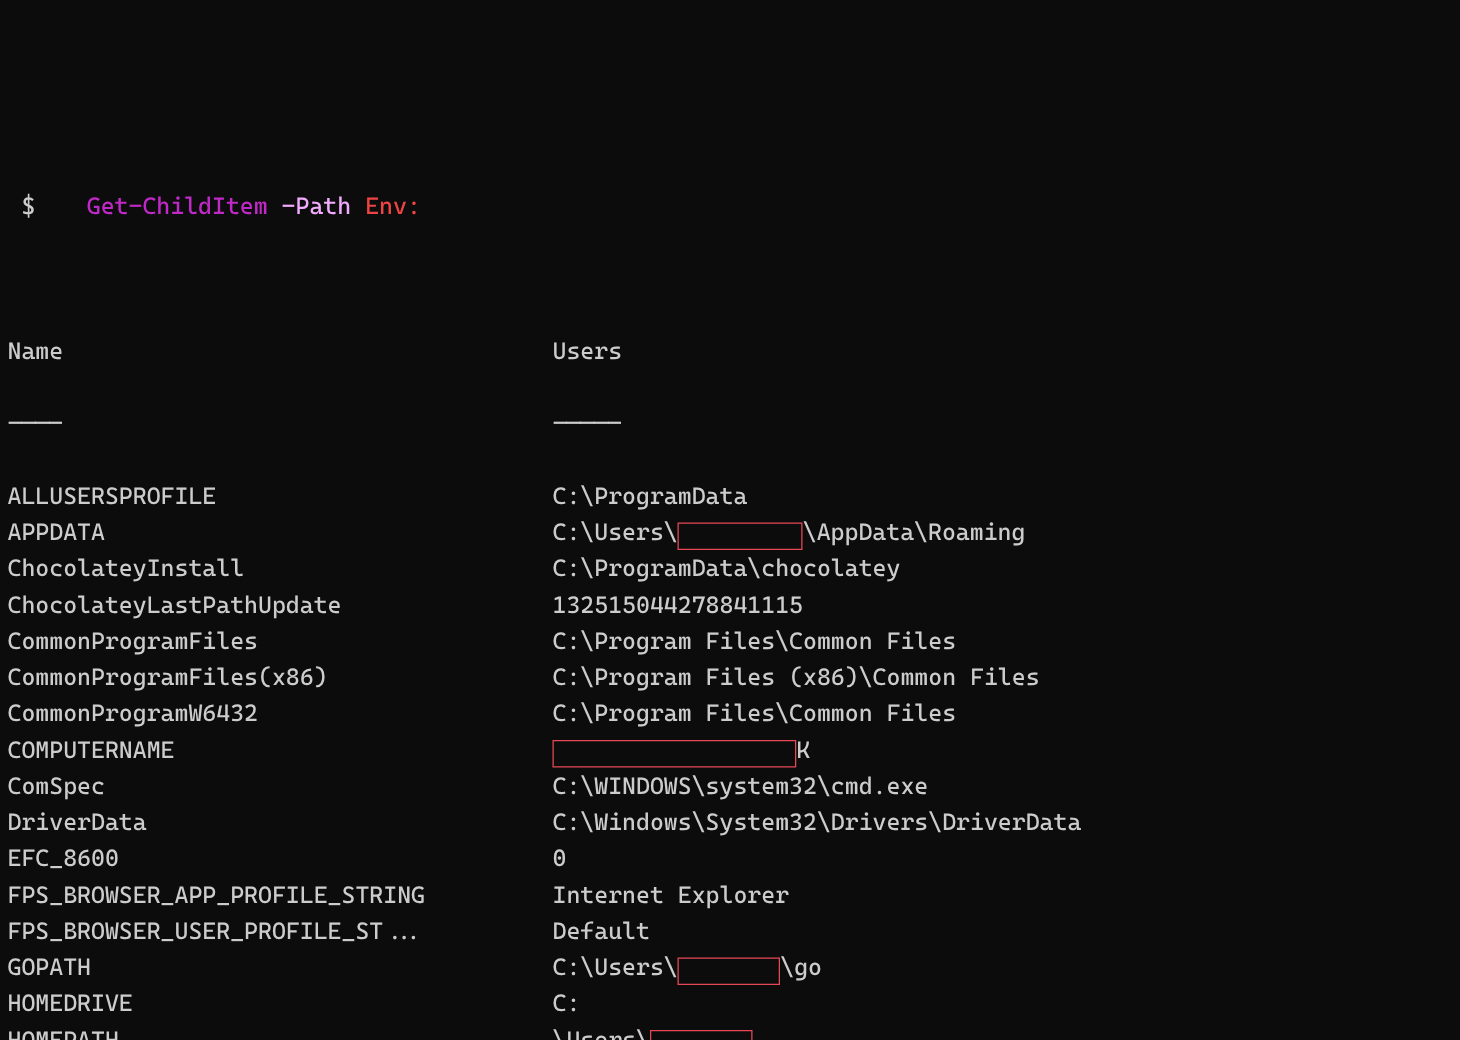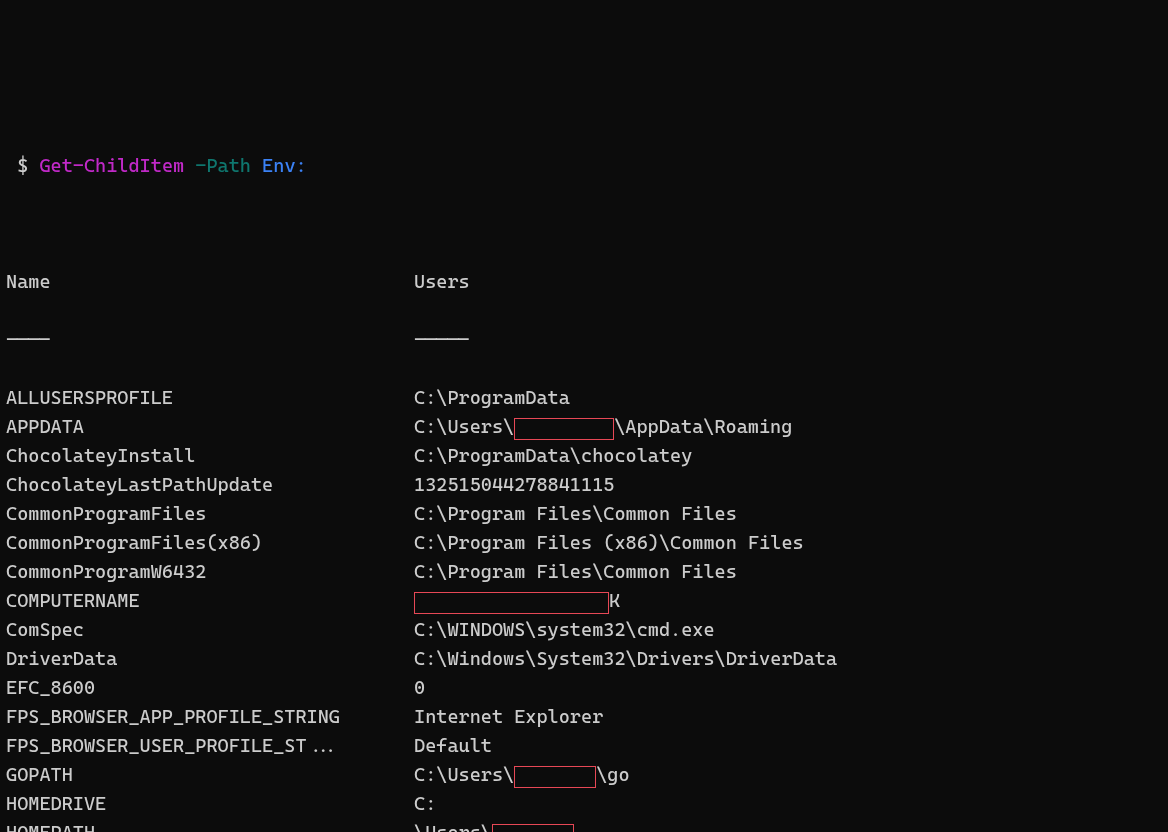--- a/index.html
+++ b/index.html
@@ -13,24 +13,24 @@
     width: 1168px;
     height: 832px;
     overflow: hidden;
     white-space: pre;
     font-weight: 500;
   }
   .term {
     padding: 6px 6px 6px 6px;
   }
   .prompt-dollar { color: #cccccc; }
-  .cmdlet { color: #c029c7; } 
-  .param { color: #0f766e; }  
-  .arg { color: #3b82f6; margin-top: 20px; }    
-  .row { display: flex; }
+  .cmdlet { color: #c029c7; margin-left: 30px; } 
+  .param { color: #f0abfc; }  
+  .arg { color: #ef4444; margin-top: 20px; }    
+  .row { display: flex; gap: 28px; }
   .col-name { display: inline-block; width: 408px; min-width:408px; }
   .col-value { display: inline-block; }
   .redact {
     display: inline-block;
     border: 1px solid #e74856;
     background: #0c0c0c;
     vertical-align: text-top;
     height: 22px;
     margin-top: 3px;
   }

